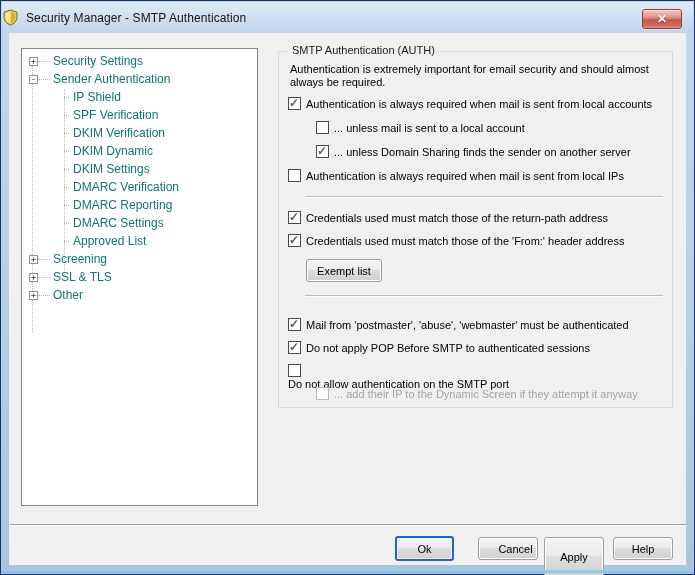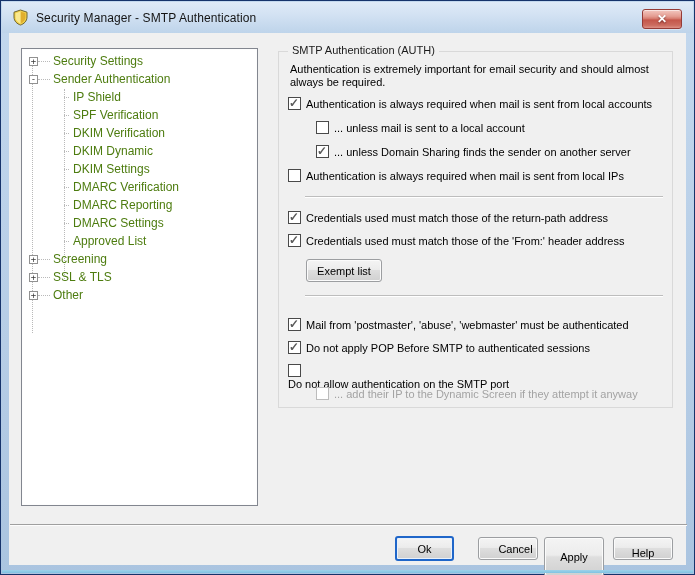--- a/index.html
+++ b/index.html
@@ -10,21 +10,21 @@
 
   
   .window { position:absolute; inset:0;
     background:linear-gradient(180deg,#c3d8ee 0%,#b6cde6 60%,#aac4e0 100%);
     border:1px solid #16336b; }
   .window::after { content:""; position:absolute; left:1px; right:1px; bottom:1px;
     height:3px; background:linear-gradient(180deg,#9ed2ea,#7fc3e2); }
 
   .titlebar { position:absolute; top:1px; left:1px; right:1px; height:31px;
     background:linear-gradient(180deg,#dfeaf7 0%,#d3e2f3 40%,#bed4ea 100%);
-    display:flex; align-items:center; padding-left:10px; }
+    display:flex; align-items:center; }
   .app-icon { width:17px; height:17px; margin-right:7px; display:inline-block; }
   .title-text { font-size:12px; color:#141414; letter-spacing:.1px; }
 
   .close-btn { position:absolute; top:7px; right:11px; width:40px; height:20px;
     border:1px solid #953b36; border-radius:3px;
     background:linear-gradient(180deg,#f3c7c0 0%,#e49d92 35%,#d4766a 50%,#c4564a 55%,#cc6d60 85%,#dd9186 100%);
     box-shadow:inset 0 1px 0 rgba(255,255,255,.55), 0 1px 0 rgba(255,255,255,.35);
     display:flex; align-items:center; justify-content:center; cursor:default; }
   .x-glyph { color:#fff; font-weight:bold; font-size:12px; line-height:12px;
     text-shadow:0 1px 2px rgba(60,0,0,.6); }
@@ -38,21 +38,21 @@
     padding-top:3px; font-size:12px; overflow:hidden; }
   .t-row { position:relative; height:18px; display:flex; align-items:center; }
   .t-root { padding-left:7px; }
   .t-child { padding-left:48px; }
   .t-child::before { content:""; position:absolute; left:42px; top:9px; width:5px;
     border-top:1px dotted #b9b9b9; }
   .expander { width:9px; height:9px; border:1px solid #919191; background:#fff;
     font:9px "DejaVu Sans Mono", monospace; line-height:7px; text-align:center;
     color:#3c3c3c; flex:0 0 auto; }
   .stub { width:12px; border-top:1px dotted #b9b9b9; height:0; flex:0 0 auto; }
-  .t-label { padding:1px 3px; white-space:nowrap; color:#4d7c0f; }
+  .t-label { padding:1px 3px; white-space:nowrap; color:#0f766e; }
   .t-label.selected { background:#1674d6; color:#fff; outline:1px dotted #17427e; }
   .guide { position:absolute; border-left:1px dotted #b9b9b9; width:0; }
   .guide1 { left:10px; top:12px; height:272px; }
   .guide2 { left:42px; top:40px; height:192px; }
 
   
   .groupbox { position:absolute; left:269px; top:18px; width:395px; height:357px;
     border:1px solid #d9d9d9; }
   .group-title { position:absolute; left:279px; top:11px; background:#f0f0f0;
     padding:0 4px; font-size:11px; color:#1a1a1a; }
@@ -243,19 +243,19 @@
 
       <div class="btn default" style="left:378px; top:503px; width:59px; height:25px;margin-left:8px;">
         <span>Ok</span>
       </div>
       <div class="btn" style="left:469px; top:504px; width:60px; height:23px;padding-left:15px;">
         <span>Cancel</span>
       </div>
       <div class="btn" style="left:535px; top:504px; width:60px; height:40px;">
         <span>Apply</span>
       </div>
-      <div class="btn" style="left:604px; top:504px; width:60px; height:23px;align-items:flex-end;">
+      <div class="btn" style="left:604px; top:504px; width:60px; height:23px;">
         <span>Help</span>
       </div>
 
     </div>
   </div>
 </div>
 
 </body></html>

